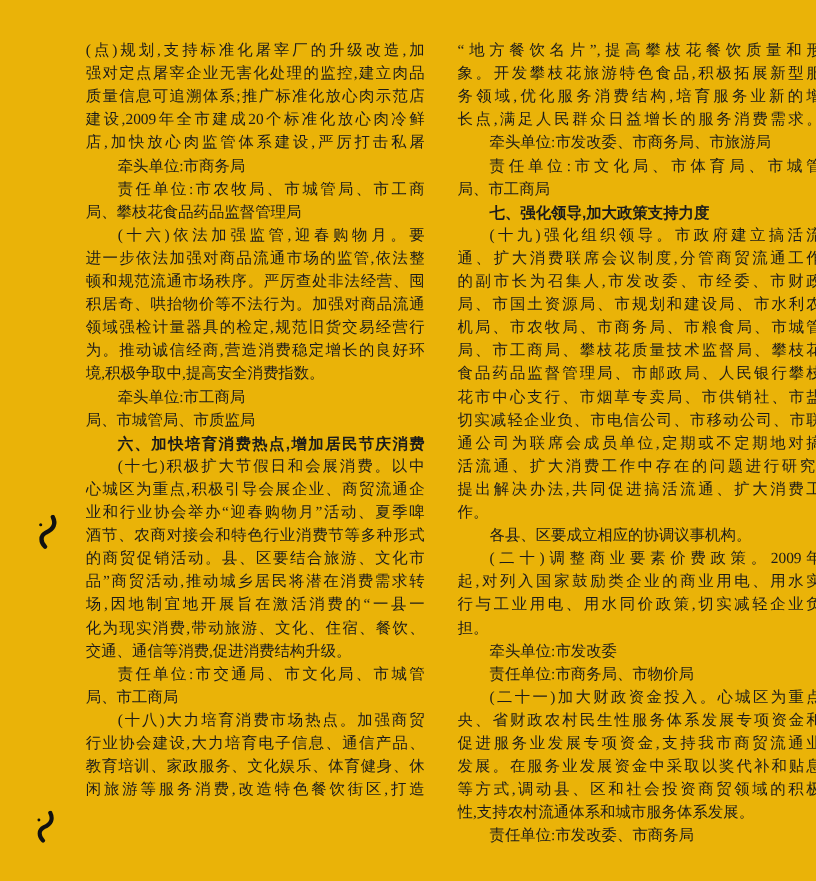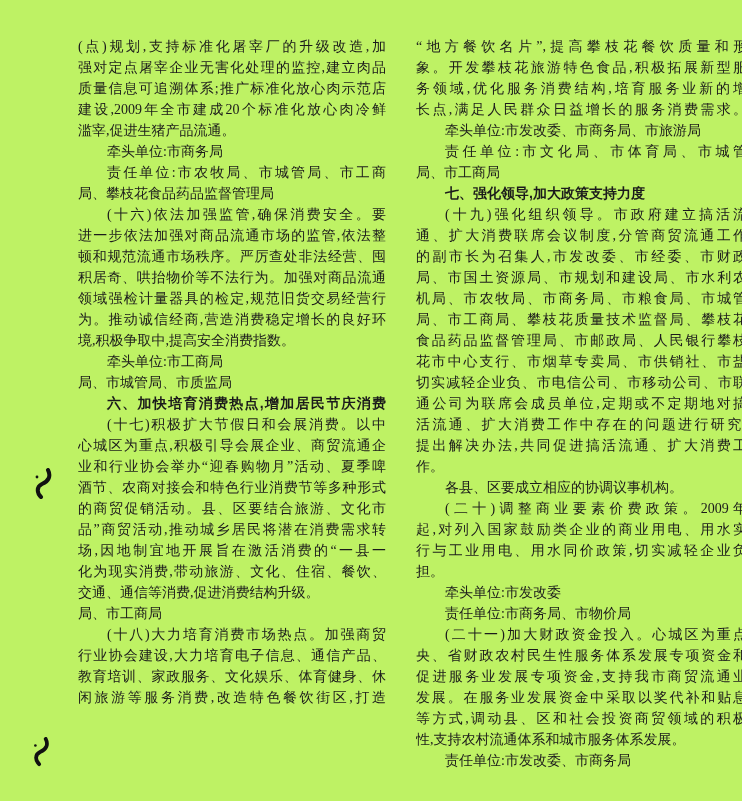--- a/index.html
+++ b/index.html
@@ -4,21 +4,21 @@
 <style>
   html, body {
     margin: 0;
     padding: 0;
     background: #ffffff;
   }
   .page {
     position: relative;
     width: 742px;
     height: 801px;
-    background: #bef264;
+    background: #eab308;
     overflow: hidden;
     font-family: "Liberation Serif", "DejaVu Serif", serif;
     color: #1b1b1b;
   }
   .col {
     position: absolute;
     top: 36px;
     font-size: 14px;
   }
   #col-left  { left: 78px;  width: 308px; }
@@ -51,43 +51,44 @@
 </style>
 </head>
 <body>
 
 <div class="page">
   <div class="col" id="col-left">
       <div class="line fill">(点)规划,支持标准化屠宰厂的升级改造,加</div>
       <div class="line fill">强对定点屠宰企业无害化处理的监控,建立肉品</div>
       <div class="line fill">质量信息可追溯体系;推广标准化放心肉示范店</div>
       <div class="line fill">建设,2009年全市建成20个标准化放心肉冷鲜</div>
-      <div class="line last">滥宰,促进生猪产品流通。</div>
+      <div class="line fill">店,加快放心肉监管体系建设,严厉打击私屠</div>
       <div class="line indent-last">牵头单位:市商务局</div>
       <div class="line indent-fill">责任单位:市农牧局、市城管局、市工商</div>
       <div class="line last">局、攀枝花食品药品监督管理局</div>
-      <div class="line indent-fill">(十六)依法加强监管,确保消费安全。要</div>
+      <div class="line indent-fill">(十六)依法加强监管,迎春购物月。要</div>
       <div class="line fill">进一步依法加强对商品流通市场的监管,依法整</div>
       <div class="line fill">顿和规范流通市场秩序。严厉查处非法经营、囤</div>
       <div class="line fill">积居奇、哄抬物价等不法行为。加强对商品流通</div>
       <div class="line fill">领域强检计量器具的检定,规范旧货交易经营行</div>
       <div class="line fill">为。推动诚信经商,营造消费稳定增长的良好环</div>
       <div class="line last">境,积极争取中,提高安全消费指数。</div>
       <div class="line indent-last">牵头单位:市工商局</div>
       <div class="line last">局、市城管局、市质监局</div>
       <div class="line heading-fill">六、加快培育消费热点,增加居民节庆消费</div>
       <div class="line indent-fill">(十七)积极扩大节假日和会展消费。以中</div>
       <div class="line fill">心城区为重点,积极引导会展企业、商贸流通企</div>
       <div class="line fill">业和行业协会举办“迎春购物月”活动、夏季啤</div>
       <div class="line fill">酒节、农商对接会和特色行业消费节等多种形式</div>
       <div class="line fill">的商贸促销活动。县、区要结合旅游、文化市</div>
       <div class="line fill">品”商贸活动,推动城乡居民将潜在消费需求转</div>
       <div class="line fill">场,因地制宜地开展旨在激活消费的“一县一</div>
       <div class="line fill">化为现实消费,带动旅游、文化、住宿、餐饮、</div>
       <div class="line last">交通、通信等消费,促进消费结构升级。</div>
+      <div class="line indent-fill">责任单位:市交通局、市文化局、市城管</div>
       <div class="line last">局、市工商局</div>
       <div class="line indent-fill">(十八)大力培育消费市场热点。加强商贸</div>
       <div class="line fill">行业协会建设,大力培育电子信息、通信产品、</div>
       <div class="line fill">教育培训、家政服务、文化娱乐、体育健身、休</div>
       <div class="line fill">闲旅游等服务消费,改造特色餐饮街区,打造</div>
     </div>
   <div class="col" id="col-right">
       <div class="line fill">“地方餐饮名片”,提高攀枝花餐饮质量和形</div>
       <div class="line fill">象。开发攀枝花旅游特色食品,积极拓展新型服</div>
       <div class="line fill">务领域,优化服务消费结构,培育服务业新的增</div>

